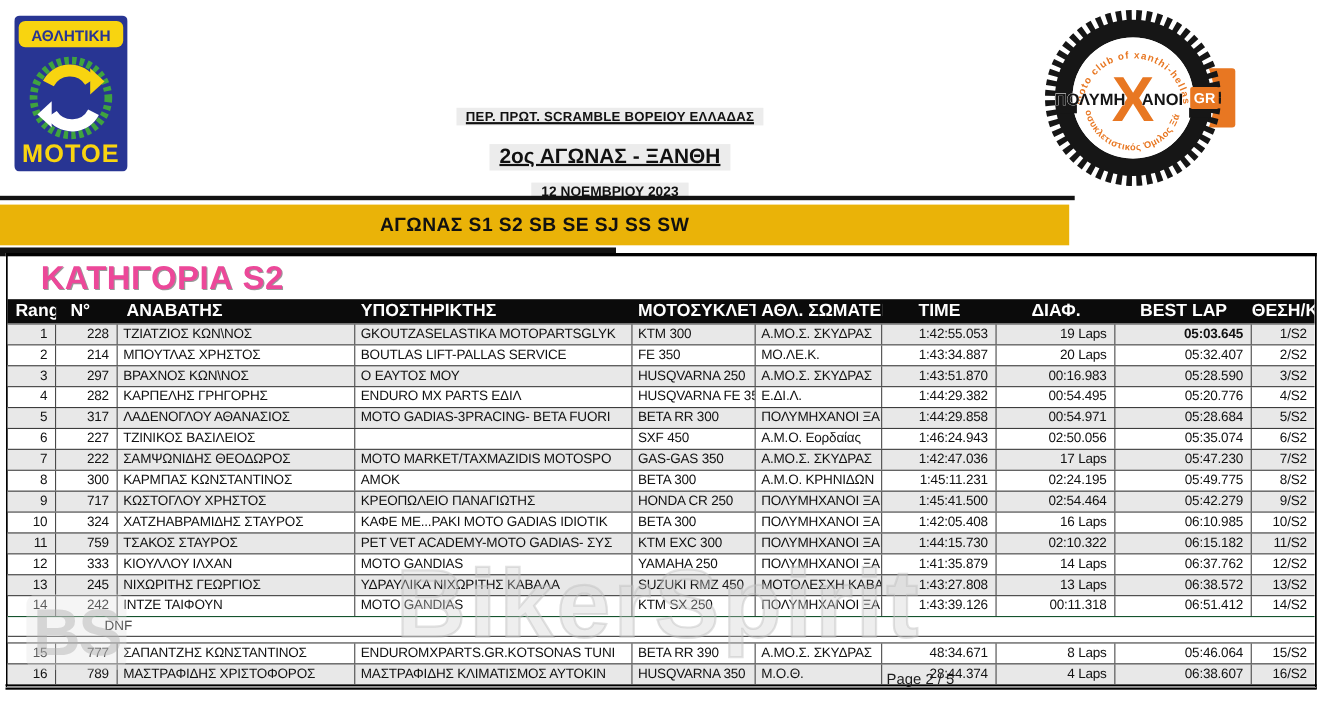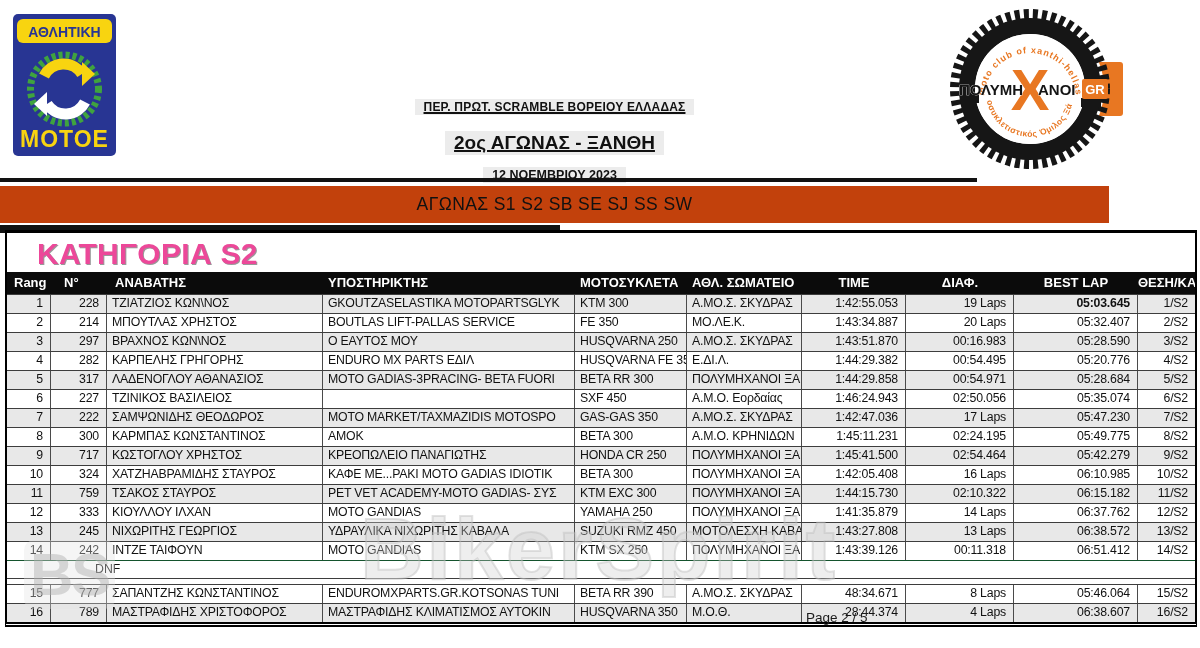--- a/index.html
+++ b/index.html
@@ -10,39 +10,39 @@
   
   .titles{position:absolute;left:0;top:0;width:1109px;text-align:center;}
   .title1{position:absolute;left:0;top:97px;width:100%;}
   .title2{position:absolute;left:0;top:131px;width:100%;}
   .dateline{position:absolute;left:0;top:165px;width:100%;}
   .chip{display:inline-block;background:#ececec;padding:1px 9px;}
   .title1 .chip{font-size:12px;font-weight:bold;text-decoration:underline;text-decoration-thickness:2px;letter-spacing:.2px;}
   .title2 .chip{font-size:19px;font-weight:bold;text-decoration:underline;text-decoration-thickness:2px;}
   .dateline .chip{font-size:12.5px;font-weight:bold;}
   .race-banner{
-    position:absolute;left:0;top:186px;width:1109px;height:37px;background:#c2410c;
-    text-align:center;line-height:37px;font-size:17.5px;font-weight:normal;letter-spacing:.4px;
+    position:absolute;left:0;top:186px;width:972px;height:37px;background:#eab308;
+    text-align:center;line-height:37px;font-size:17.5px;font-weight:bold;letter-spacing:.4px;
   }
   .bar-a{position:absolute;left:0;top:178px;width:977px;height:4px;background:#121212;}
   .bar-b{position:absolute;left:0;top:225px;width:560px;height:8px;background:#121212;}
   
   .logo-left{position:absolute;left:13px;top:14px;}
   .logo-right{position:absolute;left:935px;top:2px;}
   
   .tframe{
     position:absolute;left:5px;top:230px;width:1188px;
     border:2px solid #000;border-top-width:3px;border-bottom:5px double #000;background:#fff;
   }
   .cat-title{
     height:39px;line-height:42px;padding-left:30px;font-size:30px;font-weight:bold;
     letter-spacing:.3px;color:#ec4899;text-shadow:1px 1px 0 #999;
   }
   .thead,.trow{display:grid;grid-template-columns:44px 56px 216px 252px 112px 115px 104px 108px 124px 1fr;}
-  .thead{background:#0b0b0b;color:#fff;height:22px;line-height:22px;font-size:13px;font-weight:600;}
+  .thead{background:#0b0b0b;color:#fff;height:22px;line-height:22px;font-size:16px;font-weight:600;}
   .hcell{overflow:hidden;white-space:nowrap;}
   .trow{height:18px;line-height:17px;font-size:12.3px;border-top:1px solid #3d3d3d;letter-spacing:-0.2px;}
   .trow.shaded{background:#e8e8e8;}
   .cell{overflow:hidden;white-space:nowrap;border-right:1px solid #4a4a4a;}
   .cell:last-child{border-right:none;}
   .al{text-align:left;padding-left:5px;}
   .ar{text-align:right;padding-right:7px;}
   .ac{text-align:center;}
   .hcell.al{padding-left:5px;}
   .hcell.c0{padding-left:7px;}

